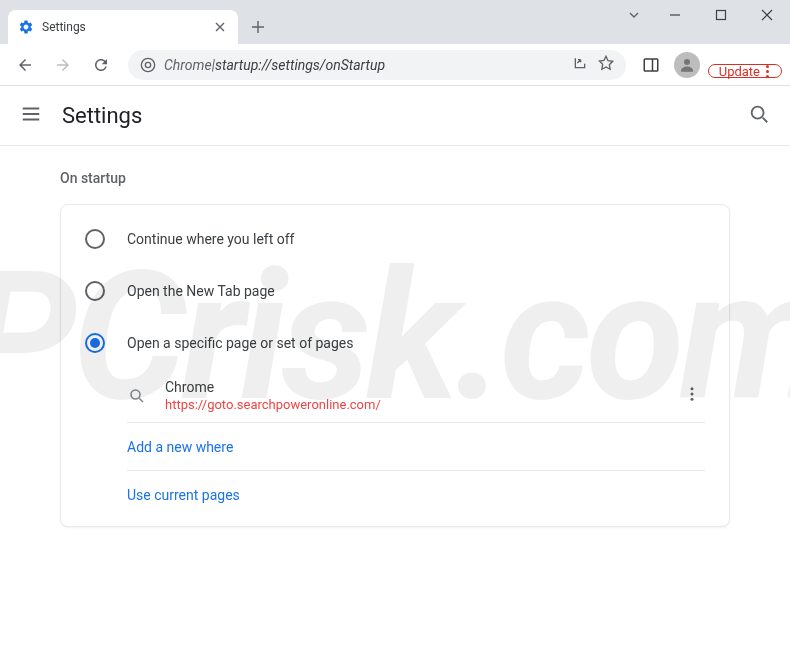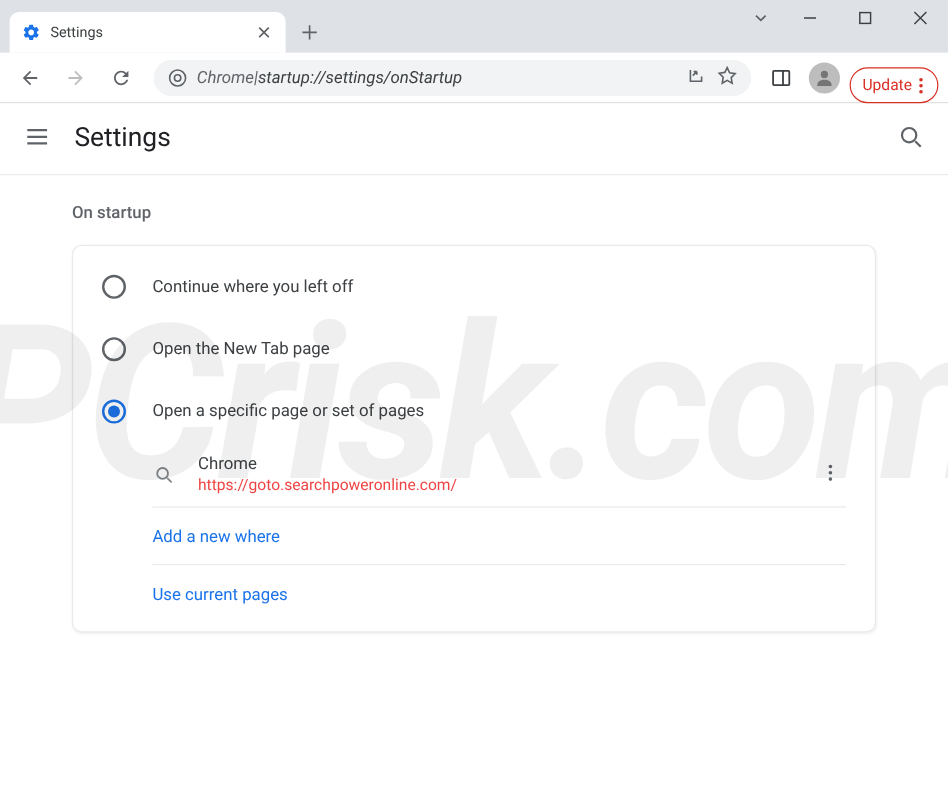--- a/index.html
+++ b/index.html
@@ -22,21 +22,21 @@
     .nav-btn { width: 34px; height: 34px; border-radius: 50%; display: flex; align-items: center; justify-content: center; color: #5f6368; cursor: pointer; }
     .nav-btn.disabled { color: #bdbdbd; }
     .omnibox { flex: 1; height: 30px; background: #f1f3f4; border-radius: 15px; display: flex; align-items: center; padding: 0 12px; gap: 8px; margin: 0 6px; font-style: italic; }
     .omnibox-icon { color: #5f6368; display: flex; }
     .omnibox-text { font-size: 14px; color: #3c4043; display: flex; }
     .omnibox-prefix { color: #5f6368; }
     .omnibox-actions { display: flex; gap: 10px; margin-left: auto; color: #5f6368; }
     .toolbar-right { display: flex; align-items: center; gap: 6px; }
     .toolbar-icon { width: 30px; height: 30px; display: flex; align-items: center; justify-content: center; color: #5f6368; cursor: pointer; }
     .avatar { width: 26px; height: 26px; border-radius: 50%; background: #bdbdbd; display: flex; align-items: center; justify-content: center; }
-    .update-pill { height: 30px; border: 1px solid #d93025; border-radius: 15px; display: flex; align-items: center; padding: 0 12px 0 10px; gap: 6px; color: #d93025; font-size: 13px; cursor: pointer; margin-top: 13px; }
+    .update-pill { height: 14px; border: 1px solid #d93025; border-radius: 15px; display: flex; align-items: center; padding: 0 12px 0 10px; gap: 6px; color: #d93025; font-size: 13px; cursor: pointer; margin-top: 13px; }
     .update-pill .dots { display: flex; flex-direction: column; gap: 2px; }
     .update-pill .dots span { width: 3px; height: 3px; border-radius: 50%; background: #d93025; }
 
     
     .settings-header { height: 60px; display: flex; align-items: center; padding: 0 20px; gap: 20px; border-bottom: 1px solid #e8eaed; }
     .hamburger { color: #5f6368; cursor: pointer; }
     .settings-title { font-size: 22px; color: #202124; font-weight: 400; }
     .search-icon-btn { margin-left: auto; color: #5f6368; cursor: pointer; }
 
     

